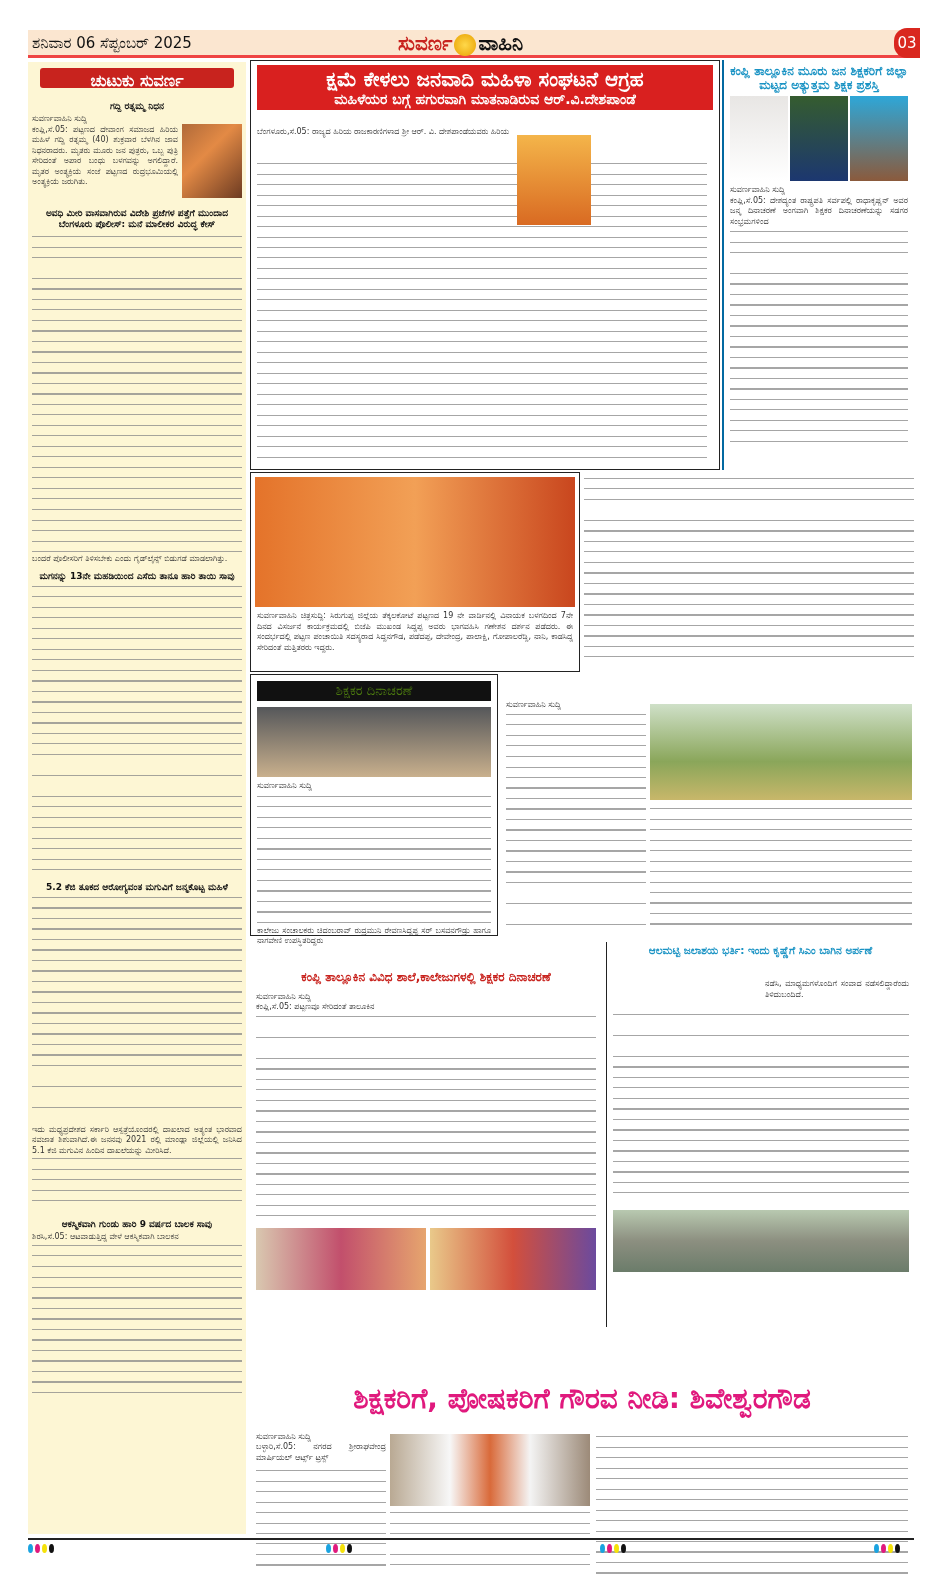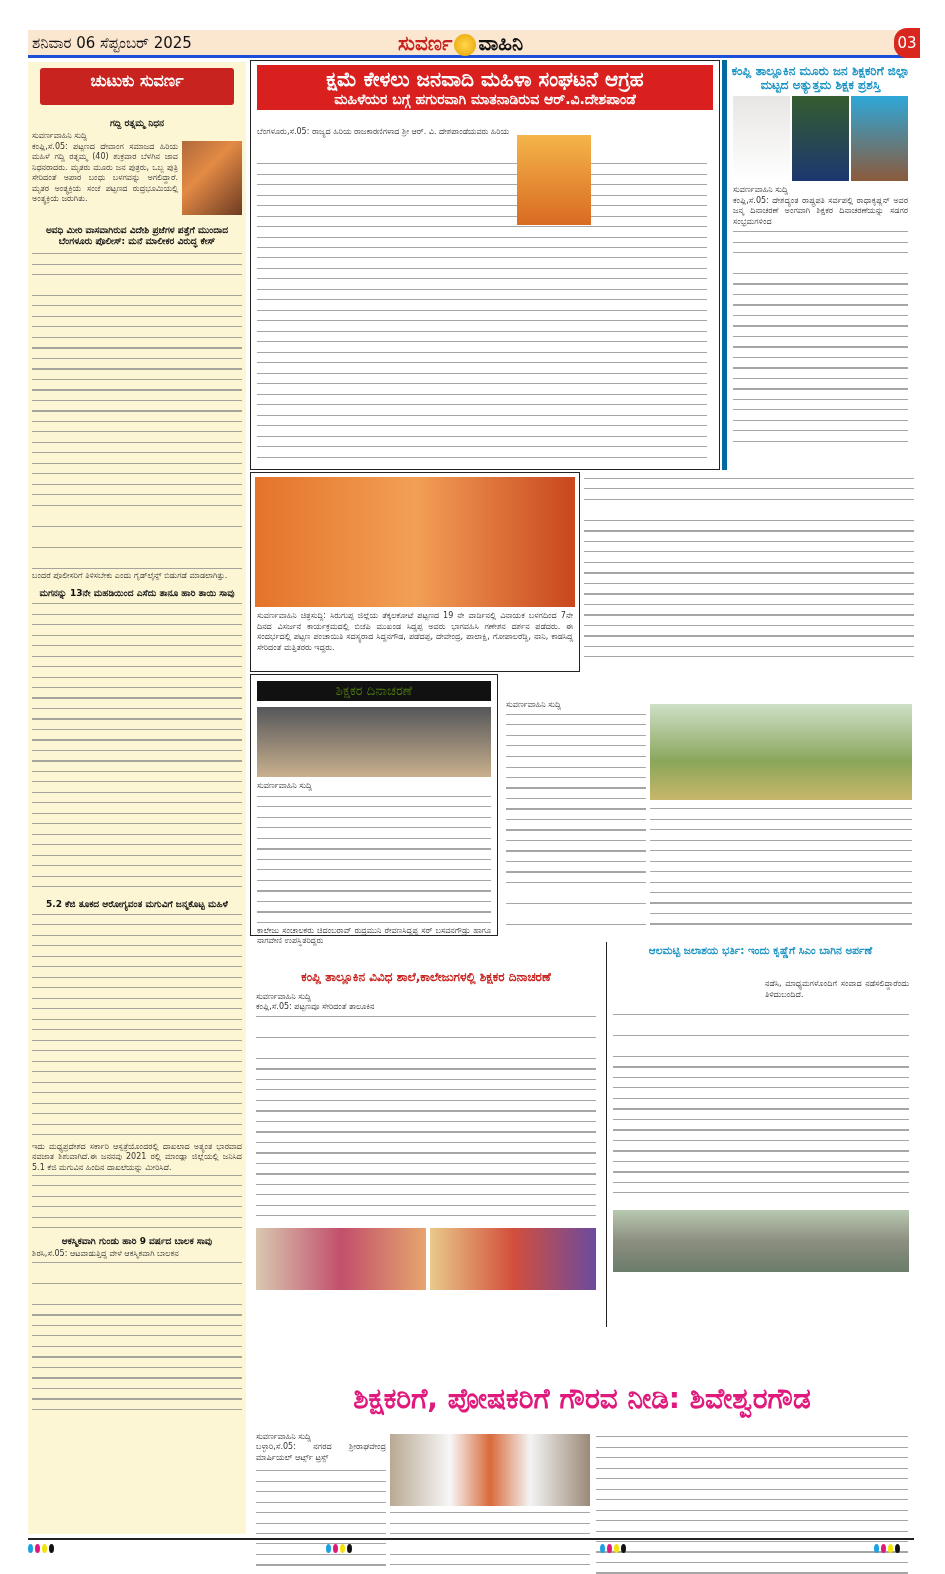--- a/index.html
+++ b/index.html
@@ -1,26 +1,26 @@
 <!DOCTYPE html>
 <html><head>
 <meta charset="utf-8">
 <style>
   * { box-sizing: border-box; margin: 0; padding: 0; }
   body { width: 945px; height: 1574px; background: #fff; font-family: "DejaVu Sans", sans-serif; position: relative; overflow: hidden; color: #222; }
-  .masthead { position: absolute; left: 28px; top: 30px; width: 886px; height: 28px; background: #fbe6d0; border-bottom: 3px solid #1d4ed8; }
+  .masthead { position: absolute; left: 28px; top: 30px; width: 886px; height: 28px; background: #fbe6d0; border-bottom: 3px solid #ef4444; }
   .mh-date { position: absolute; left: 4px; top: 4px; font-size: 15px; color: #111; }
   .mh-logo { position: absolute; left: 370px; top: 1px; font-size: 20px; font-weight: bold; }
   .mh-logo .a { color: #c8231e; }
   .mh-logo .b { color: #111; }
   .mh-logo .sun { display: inline-block; width: 22px; height: 22px; border-radius: 50%; background: radial-gradient(circle,#ffd84a,#e8a000); vertical-align: middle; margin: 0 2px; }
   .mh-page { position: absolute; right: -6px; top: -2px; width: 26px; height: 30px; background: #d9271f; color: #fff; border-radius: 13px 0 0 13px; font-size: 15px; text-align: center; line-height: 30px; }
 
   .col-left { position: absolute; left: 28px; top: 62px; width: 218px; height: 1472px; background: #fdf6d4; }
-  .ck-banner { margin: 6px 12px 0; height: 37px; background: #c8231e; color: #fff; text-align: center; font-size: 16px; font-weight: bold; line-height: 26px; border-radius: 3px; }
+  .ck-banner { margin: 6px 12px 0; height: 20px; background: #c8231e; color: #fff; text-align: center; font-size: 16px; font-weight: bold; line-height: 26px; border-radius: 3px; }
   .txt { font-size: 8px; line-height: 10.5px; color: #333; text-align: justify; }
   .sub-h { font-size: 9px; font-weight: bold; text-align: center; margin: 6px 4px 2px; color: #111; }
   .photo { background: linear-gradient(135deg,#b06a3a,#e38a45 40%,#6d3b22); }
   .fill-lines { background: repeating-linear-gradient(#fdf6d4 0 2px, #888 2px 3px, #fdf6d4 3px 10.5px); opacity: .75; }
   .fill-lines-w { background: repeating-linear-gradient(#fff 0 2px, #888 2px 3px, #fff 3px 10.5px); opacity: .75; }
 
   .box { position: absolute; border: 1px solid #222; background: #fff; }
   .red-head { background: #d9201f; color: #fff; text-align: center; font-weight: bold; }
   .headline { font-weight: bold; text-align: center; }
   .cmyk { position: absolute; top: 1544px; display: flex; gap: 2px; }
@@ -66,21 +66,21 @@
 <div class="box" style="left:250px;top:60px;width:470px;height:410px;">
   <div class="red-head" style="margin:4px 6px 0;padding:2px 0;">
     <div style="font-size:20px;">ಕ್ಷಮೆ ಕೇಳಲು ಜನವಾದಿ ಮಹಿಳಾ ಸಂಘಟನೆ ಆಗ್ರಹ</div>
     <div style="font-size:14px;">ಮಹಿಳೆಯರ ಬಗ್ಗೆ ಹಗುರವಾಗಿ ಮಾತನಾಡಿರುವ ಆರ್.ವಿ.ದೇಶಪಾಂಡೆ</div>
   </div>
   <div class="txt" style="position:absolute;left:6px;top:66px;width:300px;">ಬೆಂಗಳೂರು,ಸೆ.05: ರಾಜ್ಯದ ಹಿರಿಯ ರಾಜಕಾರಣಿಗಳಾದ ಶ್ರೀ ಆರ್. ವಿ. ದೇಶಪಾಂಡೆಯವರು ಹಿರಿಯ</div>
   <div class="fill-lines-w" style="position:absolute;left:6px;top:100px;width:450px;height:300px;"></div>
   <div style="position:absolute;left:266px;top:74px;width:74px;height:90px;background:linear-gradient(#f4b54a,#d96a22);"></div>
 </div>
 
-<div class="box" style="left:722px;top:60px;width:192px;height:410px;border:none;border-left:5px solid #0369a1;">
+<div class="box" style="left:722px;top:60px;width:192px;height:410px;border:none;border-left:2px solid #0369a1;">
   <div class="headline" style="color:#1a93c4;font-size:12px;padding:4px 4px;">ಕಂಪ್ಲಿ ತಾಲ್ಲೂಕಿನ ಮೂರು ಜನ ಶಿಕ್ಷಕರಿಗೆ ಜಿಲ್ಲಾ ಮಟ್ಟದ ಅತ್ಯುತ್ತಮ ಶಿಕ್ಷಕ ಪ್ರಶಸ್ತಿ</div>
   <div style="display:flex;gap:2px;padding:0 6px;height:85px;">
     <div style="flex:1;background:linear-gradient(#e8e6e4,#fff);"></div>
     <div style="flex:1;background:linear-gradient(#355c2f,#1c3770);"></div>
     <div style="flex:1;background:linear-gradient(#2ea7d8,#8b5a3c);"></div>
   </div>
   <div class="txt" style="padding:4px 6px 0;">ಸುವರ್ಣವಾಹಿನಿ ಸುದ್ದಿ</div>
   <div class="txt" style="padding:0 6px;">ಕಂಪ್ಲಿ,ಸೆ.05: ದೇಶದ್ಯಂತ ರಾಷ್ಟ್ರಪತಿ ಸರ್ವಪಲ್ಲಿ ರಾಧಾಕೃಷ್ಣನ್ ಅವರ ಜನ್ಮ ದಿನಾಚರಣೆ ಅಂಗವಾಗಿ ಶಿಕ್ಷಕರ ದಿನಾಚರಣೆಯನ್ನು ಸಡಗರ ಸಂಭ್ರಮಗಳಿಂದ</div>
   <div class="fill-lines-w" style="margin:2px 6px;height:220px;"></div>
 </div>

